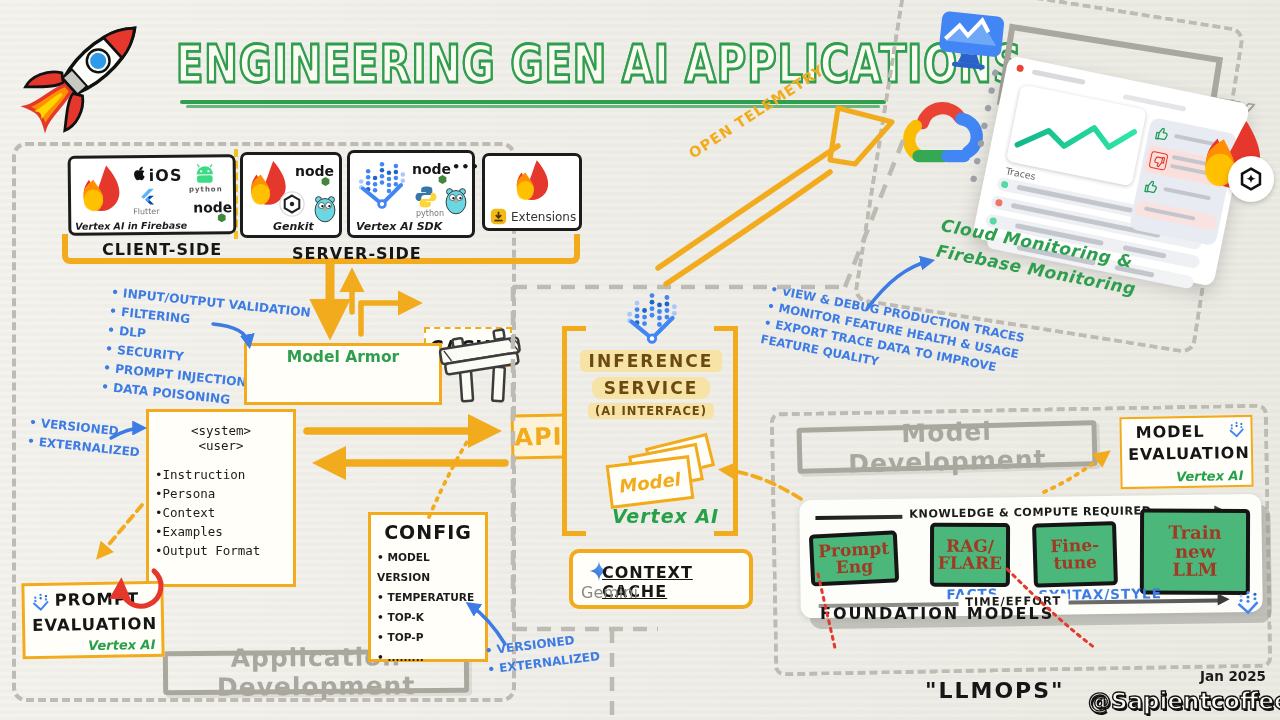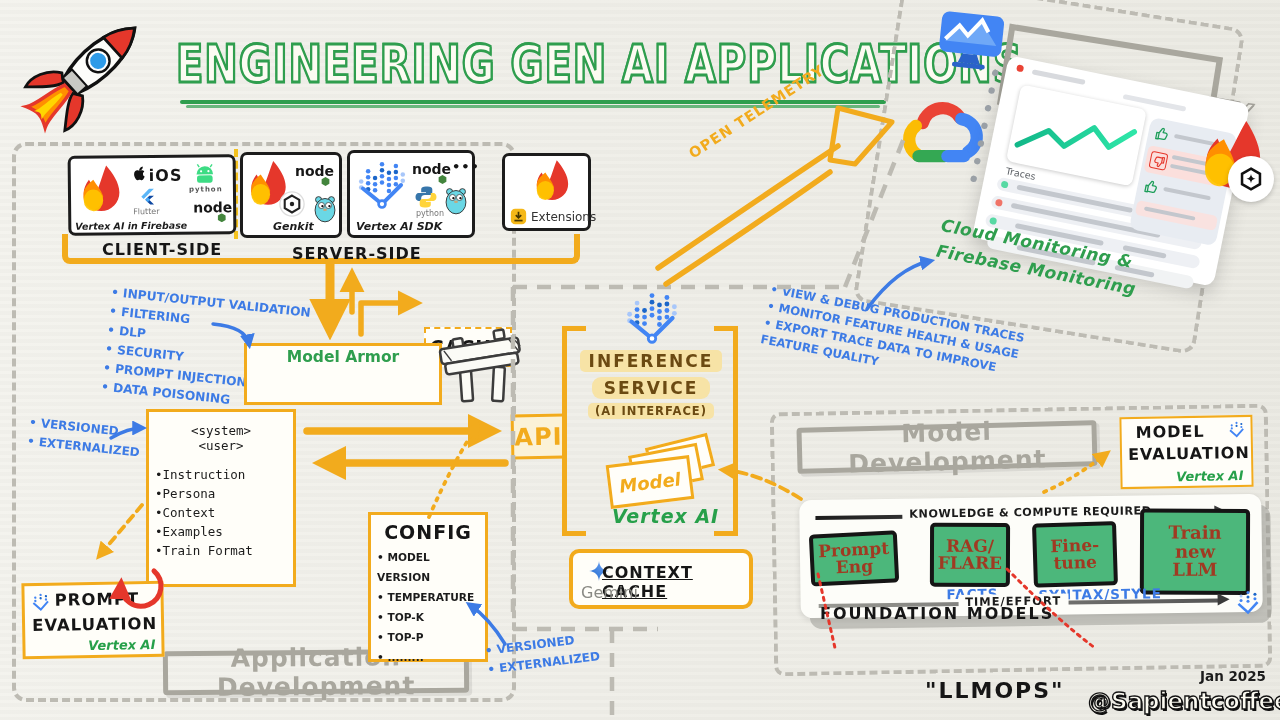--- a/index.html
+++ b/index.html
@@ -233,21 +233,21 @@
       <circle cx="7" cy="9" r="2.6" fill="#fff" stroke="#333" stroke-width=".6"></circle>
       <circle cx="13" cy="9" r="2.6" fill="#fff" stroke="#333" stroke-width=".6"></circle>
       <circle cx="7.8" cy="9.6" r="1" fill="#111"></circle>
         <circle cx="13.8" cy="9.6" r="1" fill="#111"></circle>
       <ellipse cx="10" cy="12.6" rx="1.7" ry="1.1" fill="#C6A57B"></ellipse>
     </svg>
   </span>
   <span class="abs caption" style="left:6px; bottom:2px; font-size:11px;" data-name="vertex-sdk-caption">Vertex AI SDK</span>
 </div>
 
-<div class="abs logo-card" style="left:482px; top:153px; width:89px; height:78px;margin-left:20px;" data-name="extensions-card">
+<div class="abs logo-card" style="left:482px; top:153px; width:100px; height:78px;" data-name="extensions-card">
   <span class="abs" style="left:28px; top:3px;" data-name="firebase-icon">
     <svg viewBox="0 0 40 48" width="38" height="46">
       <path d="M25 1c6 7 12 16 12 25a17 17 0 0 1-17 17A16 16 0 0 1 4 27c0-5 2-9 5-13 2 4 5 7 8 9 3-7 5-15 8-22z" fill="#E5372B"></path>
       <path d="M13 14c3 5 7 9 9 15a13 13 0 0 1-9 13A13 13 0 0 1 4 27c0-5 4-9 9-13z" fill="#FF8F00"></path>
       <ellipse cx="13" cy="33" rx="9" ry="10" fill="#FFC400" opacity="0.92"></ellipse>
     </svg>
   </span>
   <span class="abs" style="left:5px; top:52px;" data-name="extensions-icon">
     <svg viewBox="0 0 20 20" width="17" height="17">
       <rect x="1" y="1" width="18" height="18" rx="5" fill="#F5B818"></rect>
@@ -300,21 +300,21 @@
   <div data-name="externalized-note">EXTERNALIZED</div>
 </div>
 <div class="abs ybox" style="left:146px; top:409px; width:150px; height:178px; padding:5px 6px;" data-name="prompt-design-box">
   <div class="mono" style="font-size:12.5px; text-align:center; margin-top:6px;" data-name="system-tag">&lt;system&gt;</div>
   <div class="mono" style="font-size:12.5px; text-align:center;" data-name="user-tag">&lt;user&gt;</div>
   <div class="mono" style="font-size:12.5px; line-height:19px; margin-top:12px;" data-name="prompt-design-items">
     <div data-name="prompt-item" style="--b:1">Instruction</div>
     <div data-name="prompt-item">Persona</div>
     <div data-name="prompt-item">Context</div>
     <div data-name="prompt-item">Examples</div>
-    <div data-name="prompt-item">Train Format</div>
+    <div data-name="prompt-item">Output Format</div>
   </div>
 </div>
 <style>[data-name="prompt-design-items"] div::before{content:"•";}</style>
 
 <div class="abs ybox" style="left:22px; top:582px; width:142px; height:76px; transform:rotate(-1deg);" data-name="prompt-evaluation-box">
   <span class="abs" style="left:5px; top:7px;" data-name="vertex-ai-icon">
     <svg viewBox="0 0 64 60" width="22" height="20">
       <g fill="#4285F4">
           <circle cx="16" cy="14" r="3.5"></circle>
           <circle cx="16" cy="24" r="3.5"></circle>

